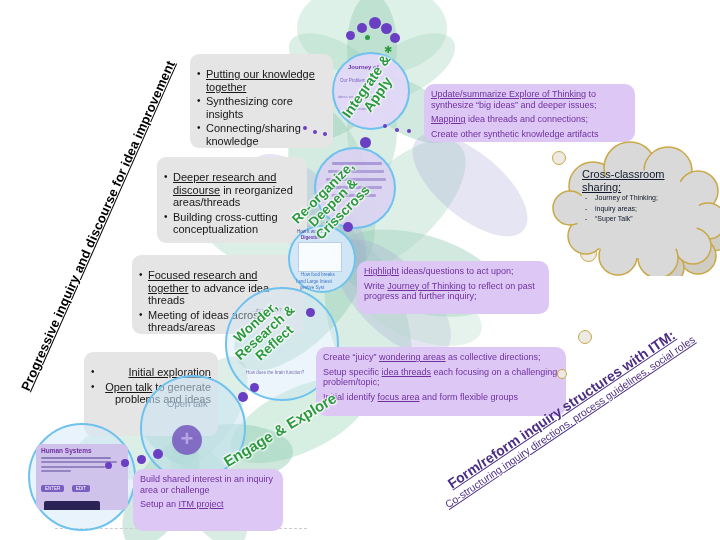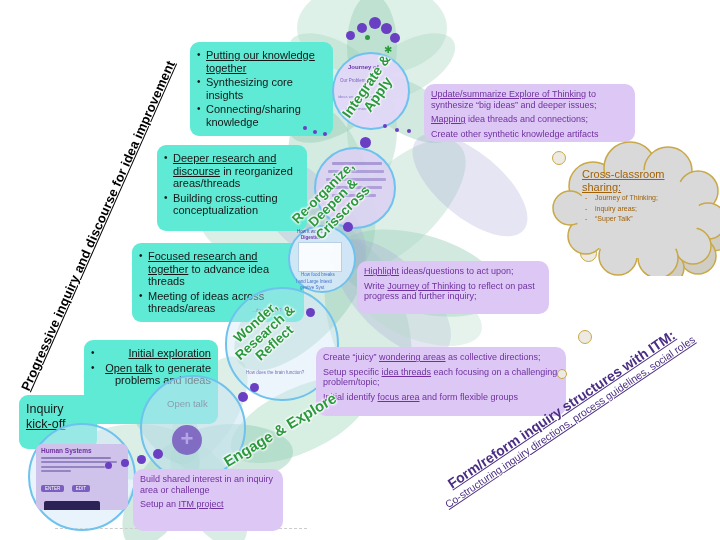--- a/index.html
+++ b/index.html
@@ -2,39 +2,39 @@
 <html><head>
 <meta charset="utf-8">
 <style>
   html,body{margin:0;padding:0;}
   body{font-family:"Liberation Sans",sans-serif;}
   #slide{position:relative;width:720px;height:540px;background:#ffffff;overflow:hidden;}
   .abs{position:absolute;}
   .petal{position:absolute;border-radius:50%;z-index:1;}
   .dot{position:absolute;border-radius:50%;background:#6a3fc3;z-index:6;}
   .gold-bubble{position:absolute;border-radius:50%;background:#eceae2;border:1.5px solid #c9a845;z-index:6;}
-  .graybox{position:absolute;background:#5eead4;border-radius:9px;color:#161616;z-index:4;padding:7px 7px;box-sizing:border-box;}
+  .graybox{position:absolute;background:#e5e5e5;border-radius:9px;color:#161616;z-index:4;padding:14px 7px;box-sizing:border-box;margin-top:12px;}
   .gb-line{position:relative;padding-left:9px;font-size:11px;line-height:1.14;margin-bottom:2px;}
   .gb-line::before{content:"•";position:absolute;left:0;top:0;font-size:10px;}
   .purplebox{position:absolute;background:#ddc8f5;border-radius:10px;color:#7030a0;z-index:6;padding:5px 7px;box-sizing:border-box;font-size:9px;line-height:1.18;}
   .pb-line{margin-bottom:4px;}
   .u{text-decoration:underline;}
   .circle{position:absolute;border-radius:50%;border:2.5px solid #6fc2ee;box-sizing:border-box;z-index:5;}
   .stage-label{position:absolute;color:#2b9a3e;font-weight:bold;z-index:8;text-align:center;
     text-shadow:0 0 3px #fff,0 0 3px #fff,0 1px 2px #fff,0 -1px 2px #fff;line-height:1.02;}
   .tiny{position:absolute;z-index:6;}
   .bar{position:absolute;border-radius:1px;z-index:6;}
   #main-title{position:absolute;left:-102px;top:218px;width:400px;text-align:center;
     transform:rotate(-66deg);font-size:13px;font-weight:bold;color:#000;
     text-decoration:underline;z-index:8;letter-spacing:.2px;}
   #form-reform{position:absolute;left:385px;top:400px;width:360px;text-align:center;
     transform:rotate(-34deg);color:#4b2e83;z-index:8;}
   #form-reform .l1{font-size:14px;font-weight:bold;text-decoration:underline;}
   #form-reform .l2{font-size:10.5px;text-decoration:underline;margin-top:1px;}
-  #cloud-text{position:absolute;left:582px;top:168px;width:114px;z-index:8;color:#a16207;}
+  #cloud-text{position:absolute;left:582px;top:168px;width:114px;z-index:8;color:#0f172a;}
   #cloud-text .head{font-size:11px;line-height:1.15;}
   .cloud-li{position:relative;padding-left:13px;font-size:7px;line-height:1.5;}
   .cloud-li::before{content:"-";position:absolute;left:3px;top:0;}
   .minibtn{display:inline-block;background:#7b5fc0;color:#fff;font-size:4.5px;padding:1px 4px;border-radius:2px;margin-right:3px;}
   .faint-dash{position:absolute;left:55px;top:528px;width:252px;border-top:1px dashed #cccccc;z-index:2;}
 </style>
 </head>
 <body>
 
 <div id="slide">
@@ -82,24 +82,20 @@
   <div class="graybox" style="left:132px;top:243px;width:172px;height:79px;">
     <div class="gb-line"><span></span><span class="u">Focused research and together</span><span> to advance idea threads</span></div>
     <div class="gb-line"><span>Meeting of ideas across threads/areas</span><span class="u"></span><span></span></div>
   </div>
 
   <div class="graybox" style="left:84px;top:340px;width:134px;height:84px;text-align:right;">
     <div class="gb-line"><span></span><span class="u">Initial exploration</span><span></span></div>
     <div class="gb-line"><span></span><span class="u">Open talk</span><span> to generate problems and ideas</span></div>
   </div>
 
-  <div class="graybox" style="left:19px;top:395px;width:78px;height:54px;font-size:12.5px;line-height:1.2;">
-    <div>Inquiry</div>
-    <div class="u">kick-off</div>
-  </div>
 
   <div class="circle" style="left:28px;top:423px;width:108px;height:108px;background:rgba(210,232,248,.5);"></div>
   <div class="abs" style="left:36px;top:444px;width:92px;height:66px;background:#cfc3ec;border-radius:6px;z-index:6;padding:3px 5px;box-sizing:border-box;overflow:hidden;">
     <div style="font-size:6.5px;font-weight:bold;color:#7030a0;">Human Systems</div>
     <div class="bar" style="position:static;width:70px;height:2px;background:rgba(90,70,150,.55);margin:2.5px 0;"></div>
     <div class="bar" style="position:static;width:76px;height:2px;background:rgba(90,70,150,.5);margin:2.5px 0;"></div>
     <div class="bar" style="position:static;width:64px;height:2px;background:rgba(90,70,150,.5);margin:2.5px 0;"></div>
     <div class="bar" style="position:static;width:30px;height:2px;background:rgba(90,70,150,.5);margin:2.5px 0 4px 0;"></div>
     <span class="minibtn">ENTER</span>
     <span class="minibtn">EDIT</span>

